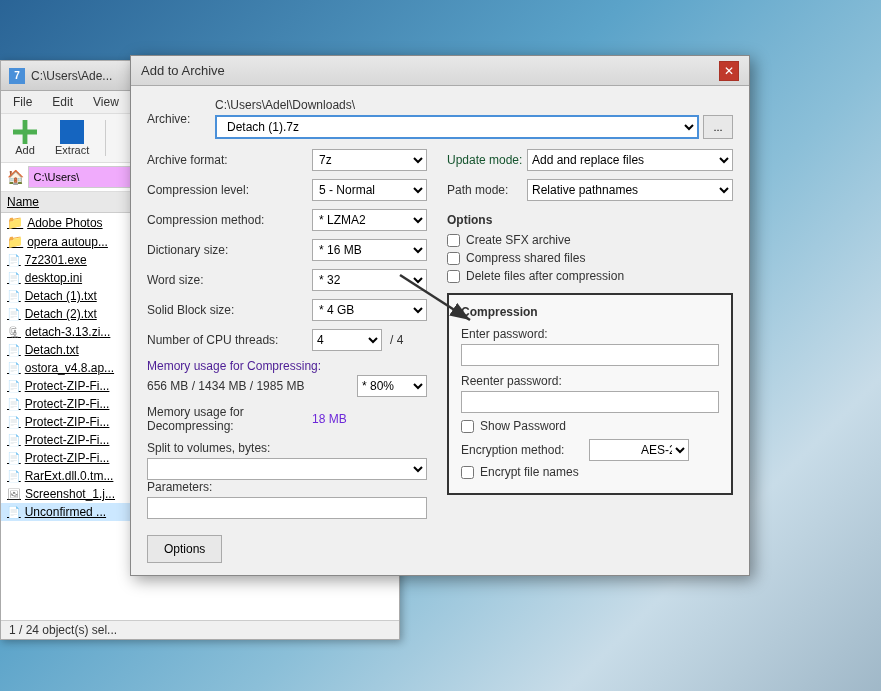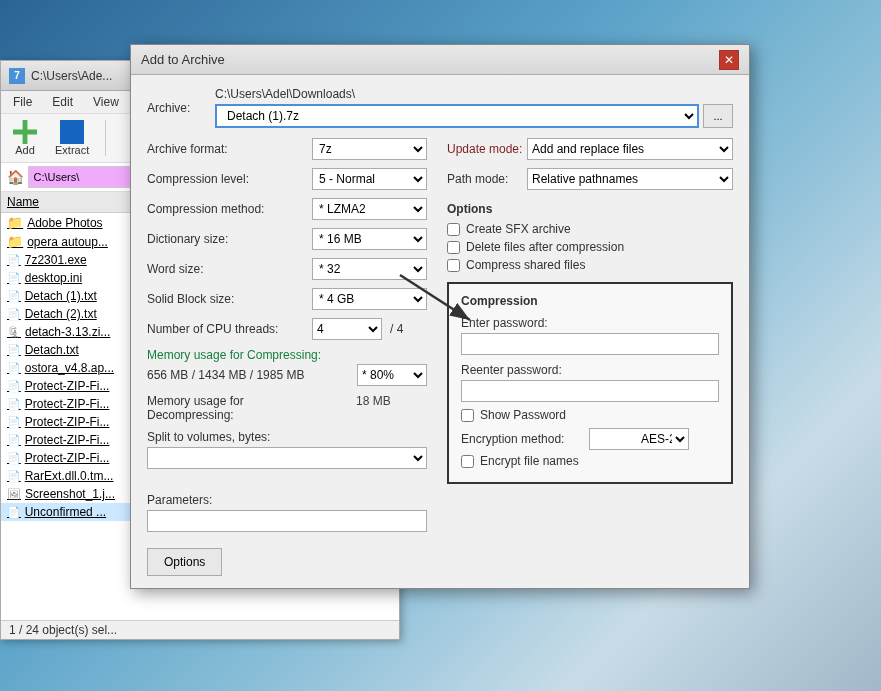--- a/index.html
+++ b/index.html
@@ -142,21 +142,21 @@
       left: 390px;
       width: 100px;
       height: 60px;
       pointer-events: none;
       z-index: 5;
     }
 
     
     .dialog {
       position: absolute;
-      top: 44px;
+      top: 55px;
       left: 130px;
       width: 620px;
       background: #f0f0f0;
       border: 1px solid #888;
       box-shadow: 4px 4px 15px rgba(0,0,0,0.4);
     }
     .dialog-titlebar {
       background: linear-gradient(to bottom, #e8e8e8, #d8d8d8);
       height: 30px;
       display: flex;
@@ -229,49 +229,49 @@
 
     .cpu-row {
       display: flex; align-items: center; margin-bottom: 8px;
     }
     .cpu-label { width: 165px; font-size: 12px; color: #333; }
     .cpu-select { width: 70px; height: 22px; border: 1px solid #aaa; background: #fff; font-size: 12px; }
     .cpu-of { font-size: 12px; color: #333; padding: 0 4px; }
     .cpu-max { font-size: 12px; color: #333; }
 
     .memory-section { margin-bottom: 8px; }
-    .memory-label { font-size: 12px; color: #15803d; margin-bottom: 2px; }
+    .memory-label { font-size: 12px; color: #4c1d95; margin-bottom: 2px; }
     .memory-row { display: flex; align-items: center; gap: 6px; }
     .memory-values { font-size: 12px; color: #333; flex: 1; }
     .memory-pct-select { width: 70px; height: 22px; border: 1px solid #aaa; background: #fff; font-size: 12px; }
 
-    .memory-decomp { font-size: 12px; color: #333; display: flex; margin-bottom: 8px; gap: 44px; }
+    .memory-decomp { font-size: 12px; color: #333; display: flex; align-items: center; margin-bottom: 8px; }
     .memory-decomp-label { width: 165px; font-size: 12px; color: #333; }
-    .memory-decomp-val { font-size: 12px; color: #404040; }
-
-    .split-row { margin-bottom: 24px; }
+    .memory-decomp-val { font-size: 12px; color: #6d28d9; }
+
+    .split-row { margin-bottom: 0; }
     .split-label { font-size: 12px; color: #333; margin-bottom: 3px; }
     .split-input { width: 100%; height: 22px; border: 1px solid #aaa; background: #fff; font-size: 12px; padding: 0 4px; }
 
     .params-row { margin-bottom: 8px; }
     .params-label { font-size: 12px; color: #333; margin-bottom: 3px; }
     .params-input { width: 100%; height: 22px; border: 1px solid #aaa; background: #fff; font-size: 12px; padding: 0 4px; }
 
     .options-btn {
       height: 28px;
       padding: 0 16px;
       background: #e8e8e8;
       border: 1px solid #aaa;
       font-size: 12px; cursor: pointer;
       margin-top: 8px;
     }
 
     
     .update-row { display: flex; align-items: center; margin-bottom: 8px; }
-    .update-label { width: 80px; font-size: 12px; color: #7f1d1d; }
+    .update-label { width: 80px; font-size: 12px; color: #14532d; }
     .update-select { flex: 1; height: 22px; border: 1px solid #aaa; background: #fff; font-size: 12px; }
 
     .path-row { display: flex; align-items: center; margin-bottom: 12px; }
     .path-label { width: 80px; font-size: 12px; color: #333; }
     .path-select { flex: 1; height: 22px; border: 1px solid #aaa; background: #fff; font-size: 12px; }
 
     .options-section { margin-bottom: 10px; }
     .options-title { font-size: 12px; font-weight: bold; color: #333; margin-bottom: 6px; }
     .checkbox-row { display: flex; align-items: center; gap: 6px; margin-bottom: 4px; }
     .checkbox-row input[type=checkbox] { margin: 0; }
@@ -557,26 +557,26 @@
           </select>
         </div>
 
         <div class="options-section">
           <div class="options-title">Options</div>
           <div class="checkbox-row">
             <input type="checkbox" id="sfx" style="">
             <label for="sfx" class="checkbox-label">Create SFX archive</label>
           </div>
           <div class="checkbox-row">
+            <input type="checkbox" id="shared" style="">
+            <label for="shared" class="checkbox-label">Compress shared files</label>
+          </div>
+          <div class="checkbox-row">
             <input type="checkbox" id="delete" style="">
             <label for="delete" class="checkbox-label">Delete files after compression</label>
-          </div>
-          <div class="checkbox-row">
-            <input type="checkbox" id="shared" style="">
-            <label for="shared" class="checkbox-label">Compress shared files</label>
           </div>
         </div>
 
         <div class="encryption-box">
           <div class="encryption-title">Compression</div>
           <div class="enc-row">
             <div class="enc-label">Enter password:</div>
             <input type="password" class="enc-input" style="">
           </div>
           <div class="enc-row">

